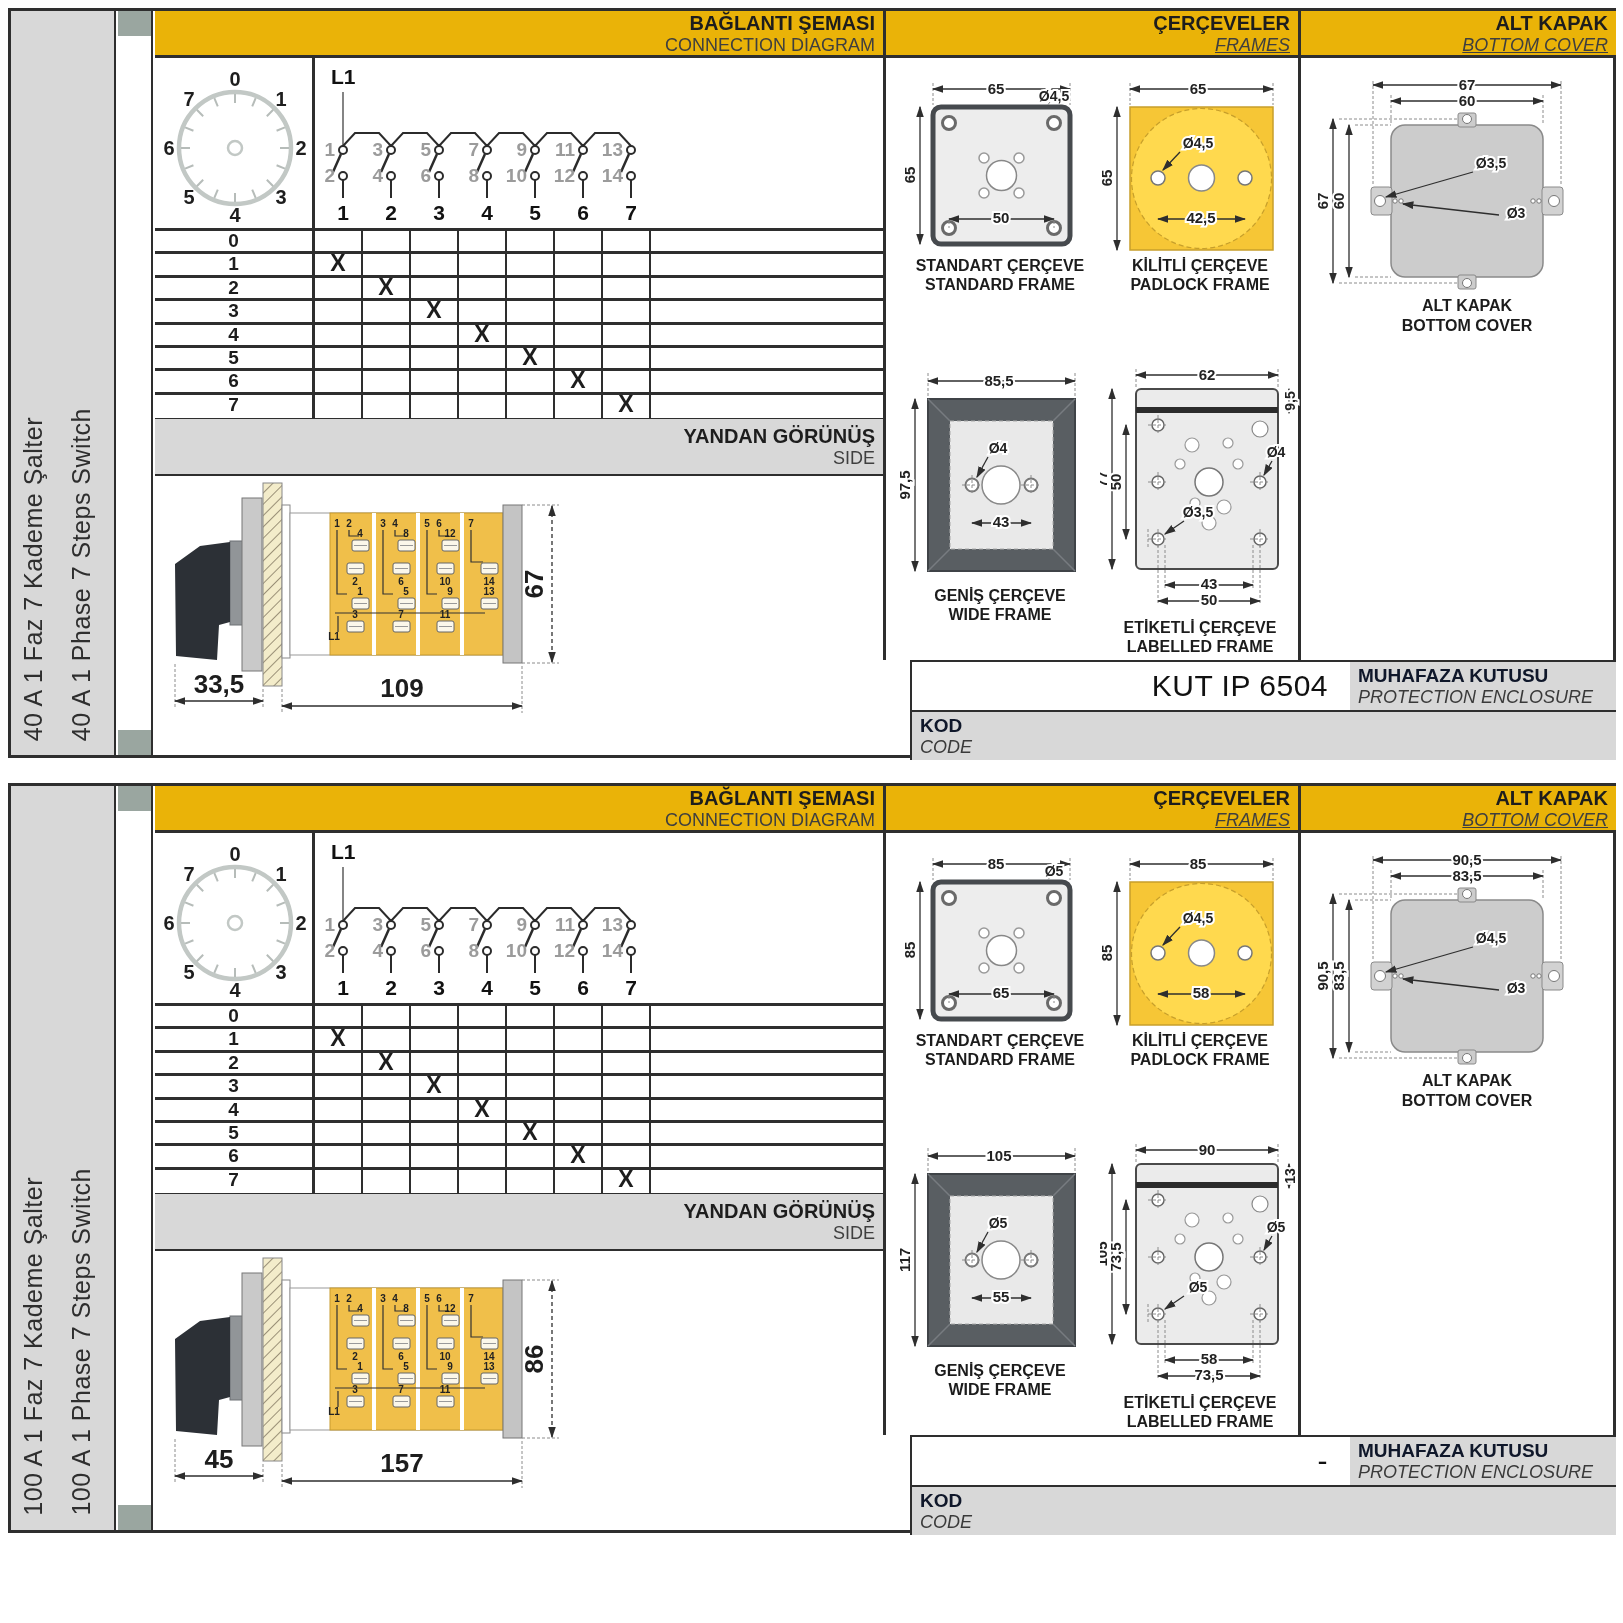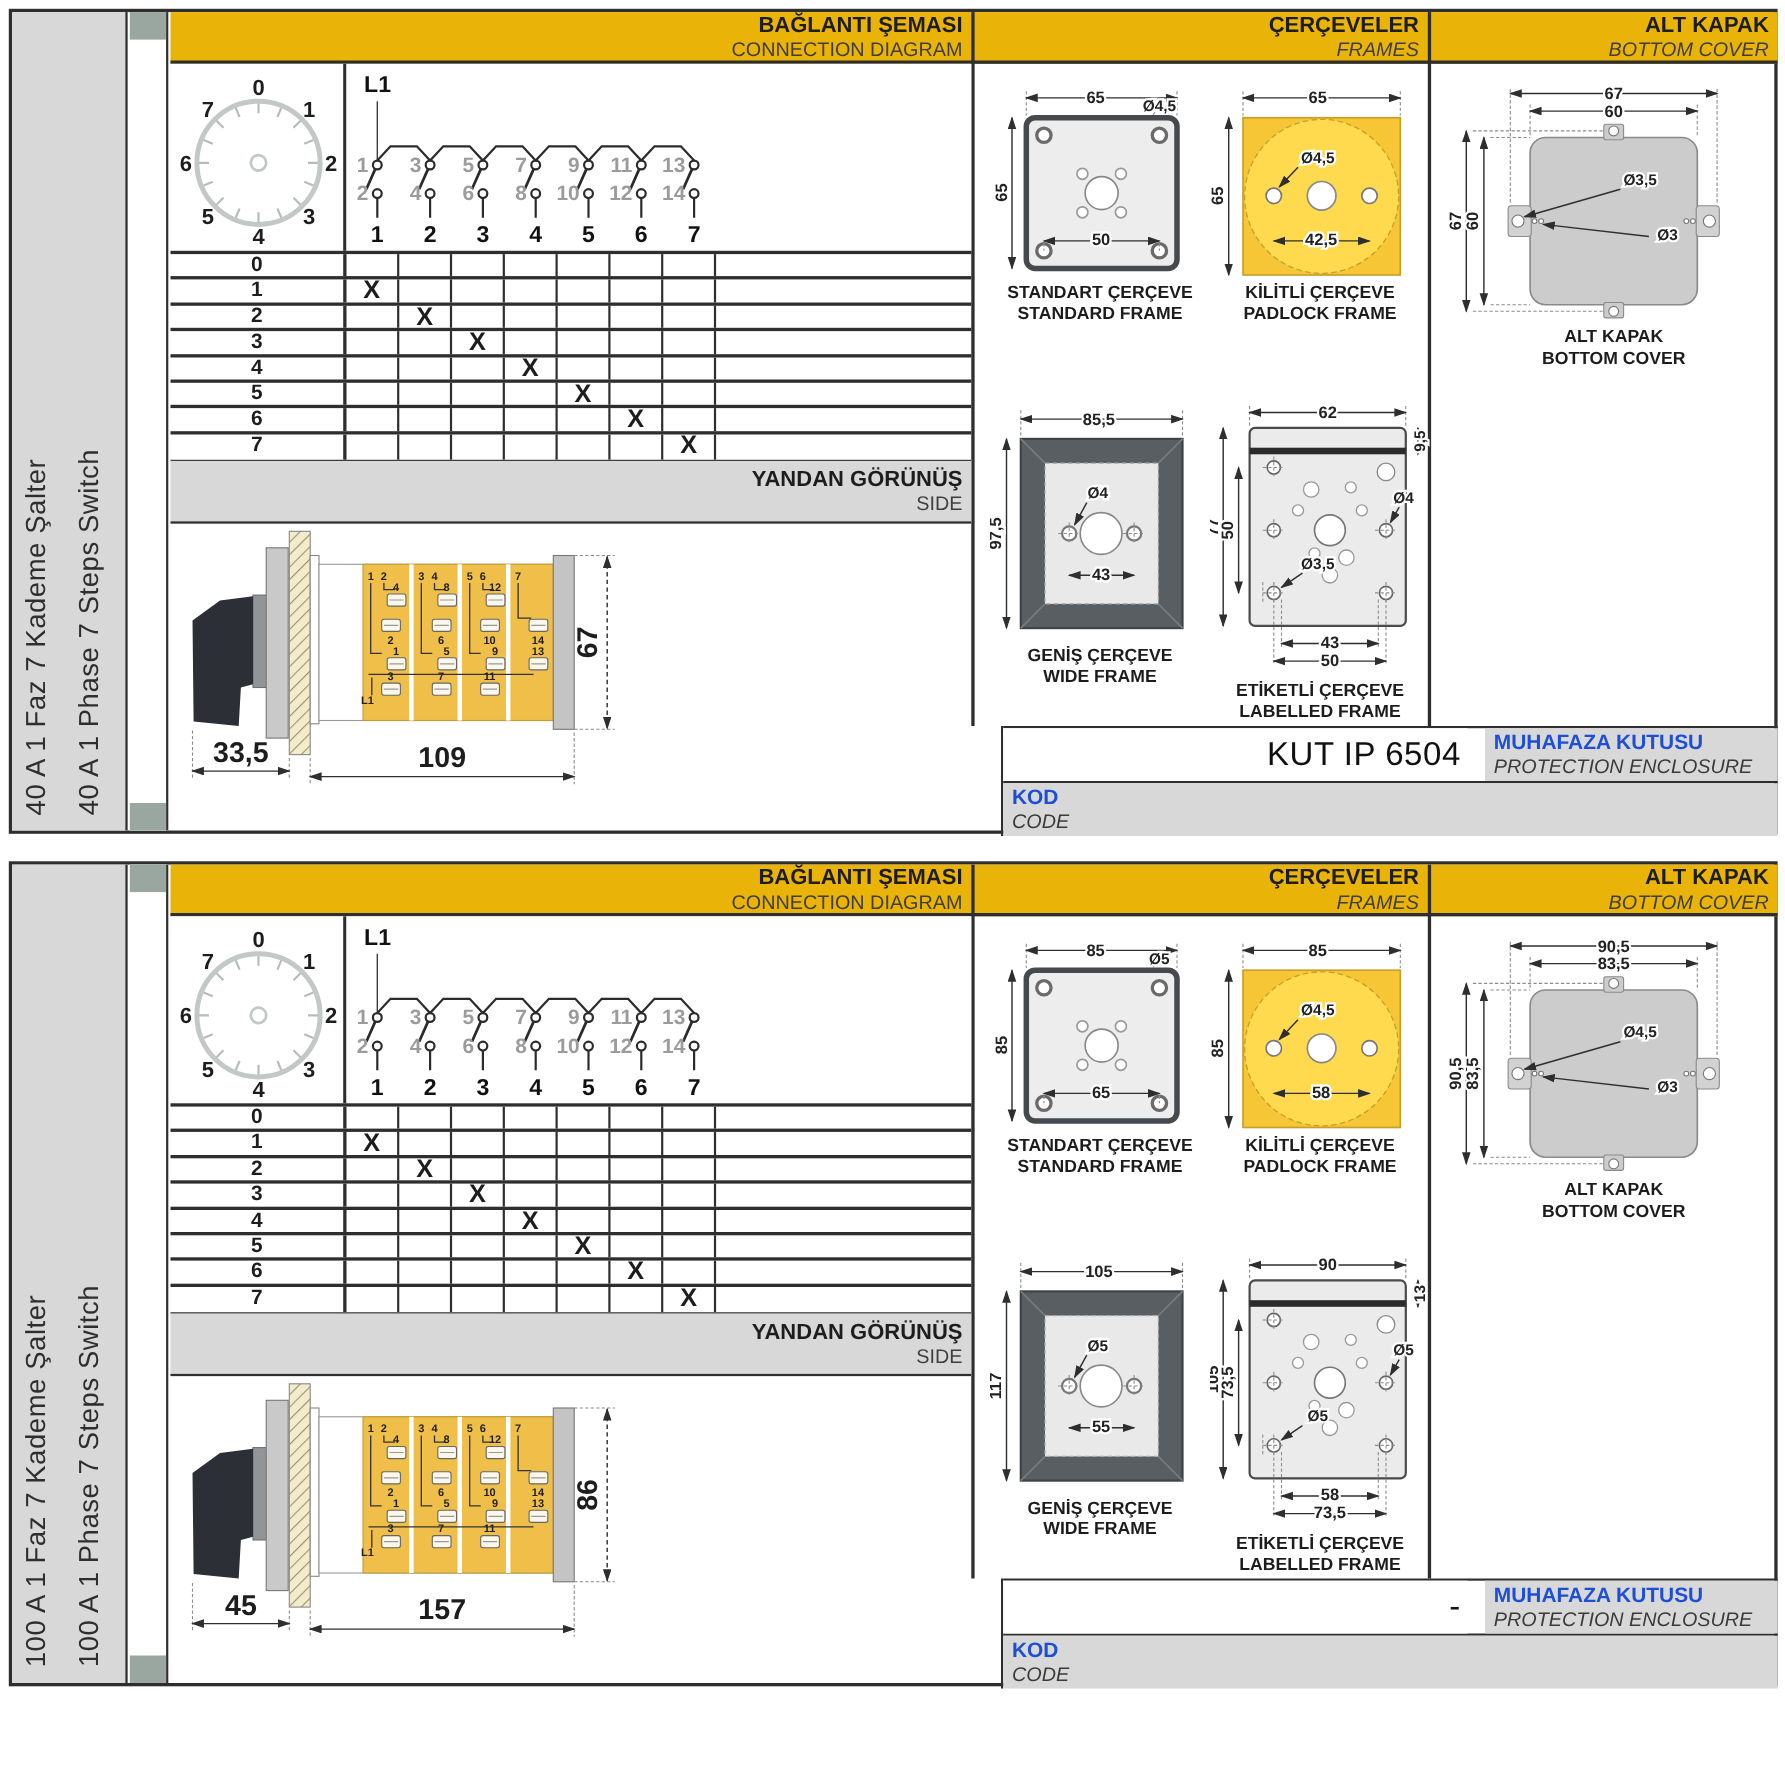--- a/index.html
+++ b/index.html
@@ -10,39 +10,39 @@
   .vt1{left:8px;} .vt2{left:56px;}
   .spine{position:absolute;left:107px;top:0;width:35px;height:100%;background:#fff;border-right:2px solid #2e2e2e;box-sizing:border-box;}
   .sq{position:absolute;left:0;width:33px;height:25px;background:#9aa6a0;}
   .sqt{top:0;} .sqb{bottom:0;}
   .content{position:absolute;left:144px;top:0;width:1461px;height:100%;}
   .hdr{position:absolute;left:0;top:0;width:100%;height:47px;background:#eab308;border-bottom:3px solid #2e2e2e;box-sizing:border-box;}
   .hcell{position:absolute;top:0;height:47px;text-align:right;padding-right:8px;box-sizing:border-box;}
   .hc1{left:0;width:728px;} .hc2{left:731px;width:412px;border-radius:13px;} .hc3{left:1146px;width:315px;}
   .htr{font-weight:bold;font-size:20px;color:#1d1d1d;line-height:24px;}
   .hen{font-size:18px;color:#3f3f3f;line-height:20px;}
-  .it{font-style:italic;}
+  .it{font-style:italic;text-decoration:underline;}
   .vdiv{position:absolute;top:0;width:3px;height:649px;background:#2e2e2e;}
   .v1{left:728px;} .v2{left:1143px;}
   .dialcell{position:absolute;left:0;top:47px;width:160px;height:170px;background:#fff;border-right:3px solid #2e2e2e;box-sizing:border-box;}
   .schcell{position:absolute;left:160px;top:47px;width:568px;height:170px;background:#fff;}
   .xtable{position:absolute;left:0;top:217px;width:728px;height:190px;border-top:3px solid #2e2e2e;box-sizing:border-box;}
   .trow{display:flex;height:23.4px;box-sizing:border-box;border-bottom:3px solid #2e2e2e;}
   .trow:last-child{border-bottom:none;}
   .tlabel{width:160px;box-sizing:border-box;border-right:3px solid #2e2e2e;font-weight:bold;font-size:19px;color:#1d1d1d;text-align:center;line-height:20px;}
   .tcell{width:48px;box-sizing:border-box;border-right:2px solid #2e2e2e;font-weight:bold;font-size:23px;color:#1d1d1d;text-align:center;line-height:19px;}
   .tfill{flex:1;}
   .band{position:absolute;left:0;top:407px;width:728px;height:58px;background:#d8d8d8;border-top:1px solid #2e2e2e;border-bottom:2px solid #2e2e2e;box-sizing:border-box;text-align:right;padding-right:8px;}
   .sideview{position:absolute;left:0;top:465px;}
   .fsvg{position:absolute;}
   .coderows{position:absolute;left:755px;top:649px;width:706px;border-left:2px solid #2e2e2e;box-sizing:border-box;}
   .crow{display:flex;height:50px;border-top:2px solid #2e2e2e;box-sizing:border-box;gap:16px;}
   .cval{width:422px;background:#fff;text-align:right;font-size:30px;color:#111;line-height:47px;padding-right:6px;box-sizing:border-box;letter-spacing:.5px;}
   .clab{flex:1;background:#d8d8d8;padding:2px 0 0 8px;box-sizing:border-box;}
-  .cltr{font-weight:bold;font-size:19px;color:#1d4ed8;line-height:23px;}
+  .cltr{font-weight:bold;font-size:19px;color:#0f172a;line-height:23px;}
   .clen{font-style:italic;font-size:18px;color:#3a3a3a;line-height:20px;}
   
   .dim{stroke:#2e2e2e;stroke-width:1.3;fill:none;}
   .ext{stroke:#8c8c8c;stroke-width:1;stroke-dasharray:3,2;fill:none;}
   .dt{font:bold 15px "Liberation Sans",sans-serif;fill:#222;paint-order:stroke;stroke:#fff;stroke-width:4px;text-anchor:middle;}
   .dt2{font:bold 14px "Liberation Sans",sans-serif;fill:#222;paint-order:stroke;stroke:#fff;stroke-width:4px;text-anchor:middle;}
   .dtb{font:bold 26px "Liberation Sans",sans-serif;fill:#1d1d1d;text-anchor:middle;}
   .cap{font:bold 16px "Liberation Sans",sans-serif;fill:#1c1c1c;text-anchor:middle;}
   .gnum{font:bold 19px "Liberation Sans",sans-serif;fill:#9b9b9b;text-anchor:end;}
   .onum{font:bold 21px "Liberation Sans",sans-serif;fill:#111;text-anchor:middle;}

